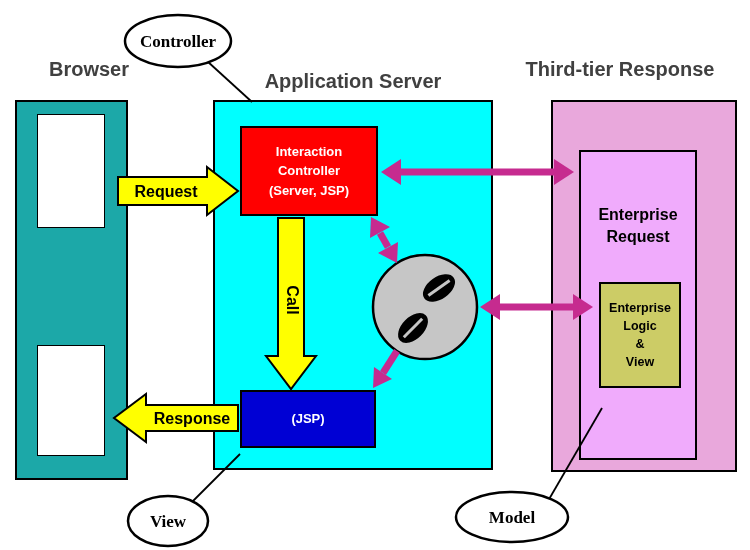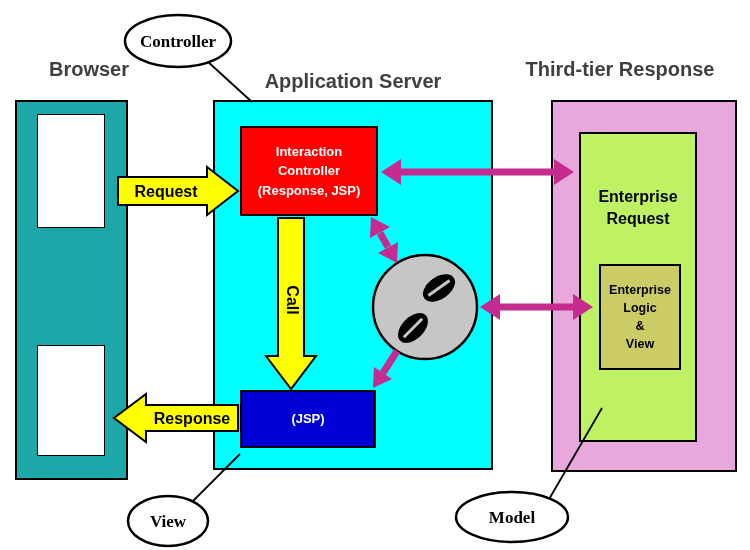--- a/index.html
+++ b/index.html
@@ -23,22 +23,22 @@
 
   .box {
     position: absolute; border: 2.5px solid #000; box-sizing: border-box;
     color: #fff; font-weight: bold; font-size: 13px; text-align: center;
     display: flex; flex-direction: column; justify-content: center; line-height: 1.5;
   }
   .red-box  { left: 240px; top: 126px; width: 138px; height: 90px; }
   .blue-box { left: 240px; top: 390px; width: 136px; height: 58px; }
 
   .white-inner {
-    position: absolute; left: 26px; top: 30px; width: 118px; height: 310px;
-    background: #bef264; border: 2px solid #000; box-sizing: border-box;
+    position: absolute; left: 26px; top: 48px; width: 118px; height: 310px;
+    background: #f0abfc; border: 2px solid #000; box-sizing: border-box;
   }
   .ent-label { margin-top: 52px; text-align: center; font-weight: bold; font-size: 16px; color: #000; line-height: 1.4; }
   .khaki-box {
     position: absolute; left: 18px; top: 130px; width: 82px; height: 106px;
     border: 2px solid #000; box-sizing: border-box; color: #000; font-weight: bold;
     font-size: 12.5px; text-align: center; display: flex; flex-direction: column;
     justify-content: center; line-height: 1.45;
   }
 
   .overlay { position: absolute; left: 0; top: 0; }
@@ -79,21 +79,21 @@
         <div>Logic</div>
         <div>&amp;</div>
         <div>View</div>
       </div>
     </div>
   </div>
 
   <div class="box red-box" style="background-color: rgb(255, 0, 0);">
     <div>Interaction</div>
     <div>Controller</div>
-    <div>(Response, JSP)</div>
+    <div>(Server, JSP)</div>
   </div>
 
   <div class="box blue-box" style="background-color: rgb(0, 0, 212);">
     <div>(JSP)</div>
   </div>
 
   <svg class="overlay" width="750" height="550" viewBox="0 0 750 550">
 
     <line class="callout-line" x1="207" y1="61" x2="252" y2="102"></line>
     <line class="callout-line" x1="190" y1="504" x2="240" y2="454"></line>

